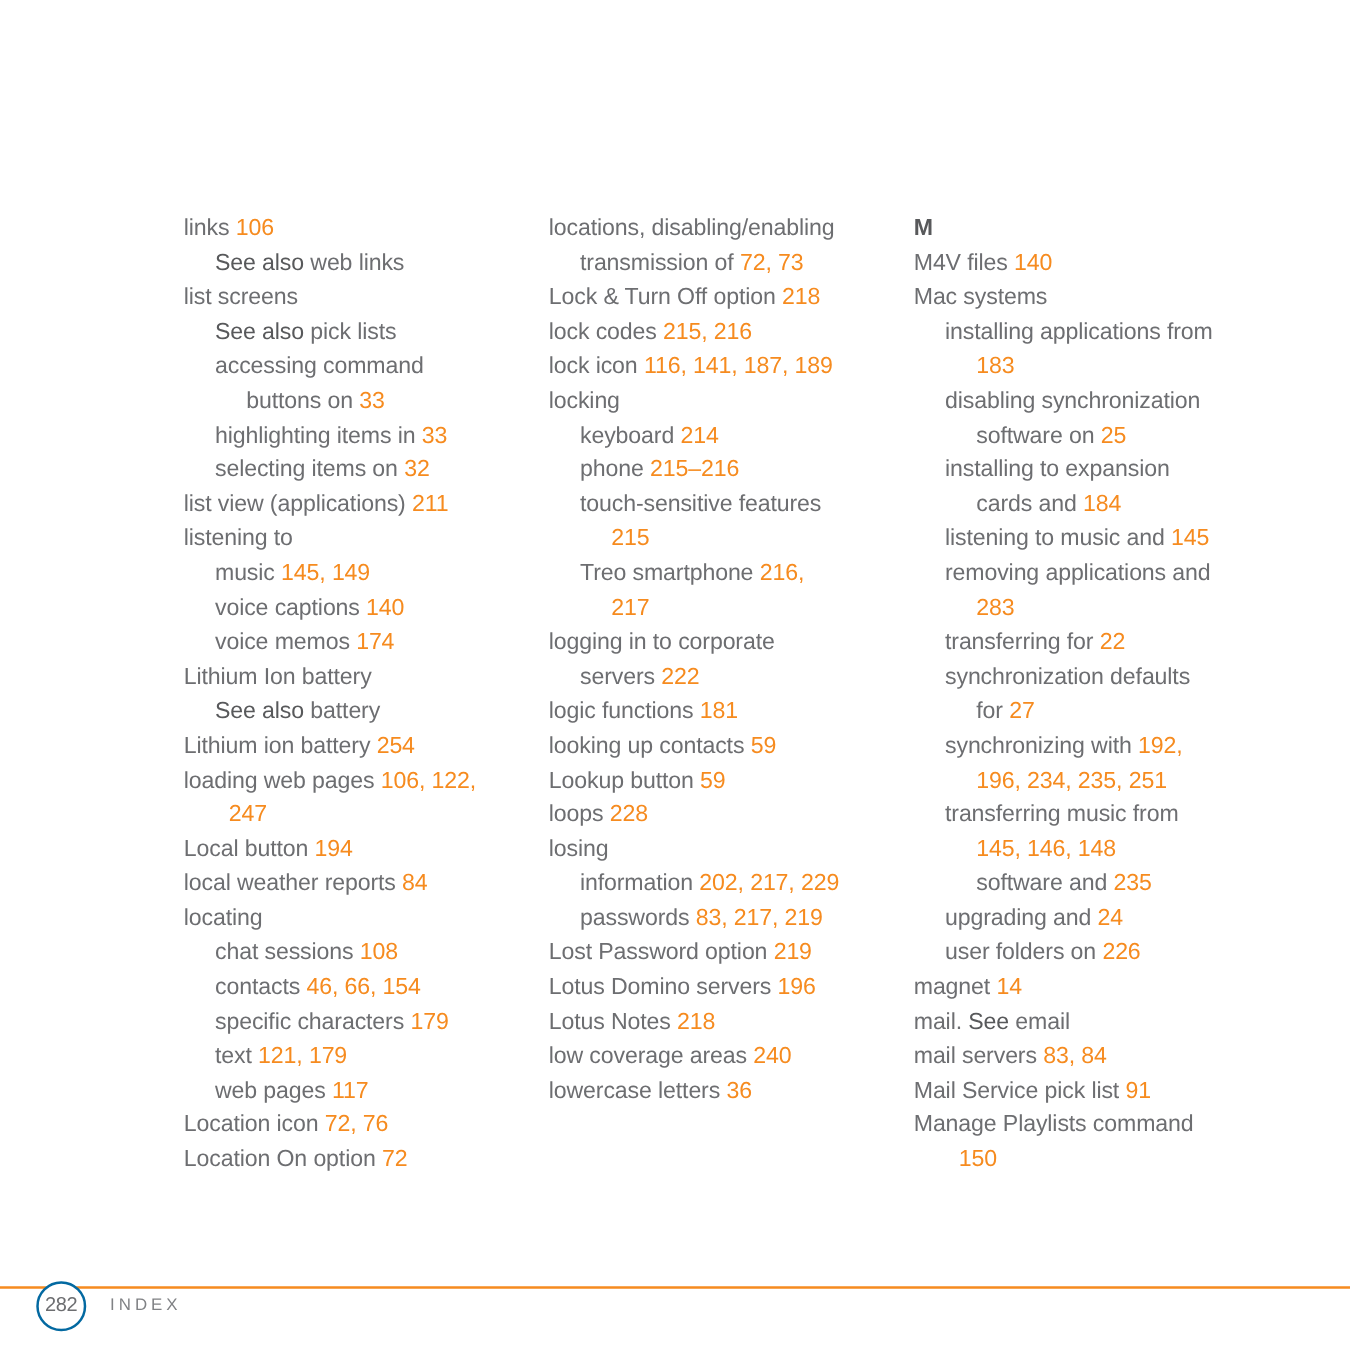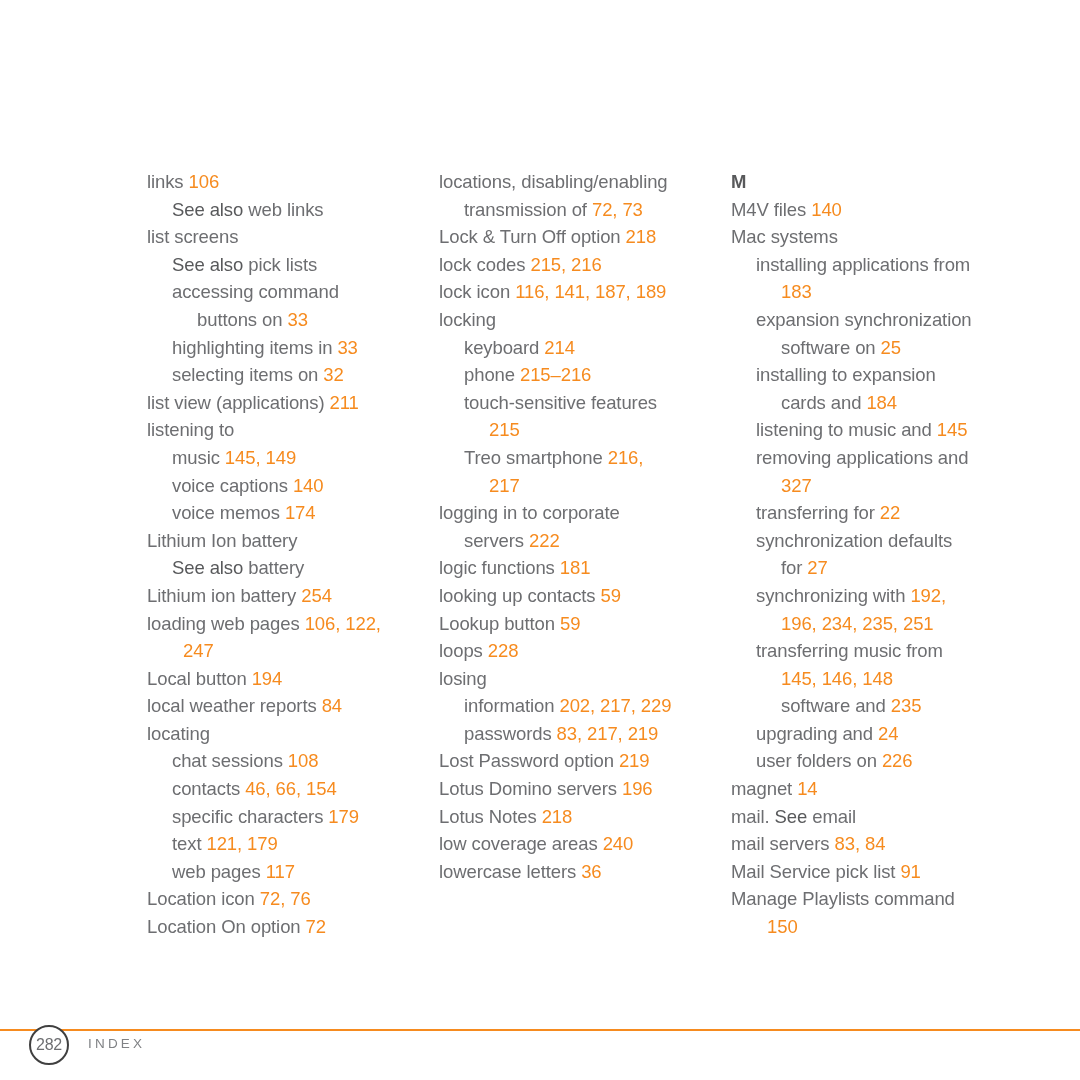--- a/index.html
+++ b/index.html
@@ -80,21 +80,21 @@
     height: 2px;
     background: #f68b1f;
   }
 
   .page-number-badge {
     position: absolute;
     left: 29px;
     top: 1009px;
     width: 40px;
     height: 40px;
-    border: 2px solid #404040;
+    border: 2px solid #0369a1;
     border-radius: 50%;
     background: #ffffff;
     display: flex;
     align-items: center;
     justify-content: center;
     box-sizing: border-box;
   }
   .page-number-badge span {
     font-size: 16px;
     color: #6d6e71;
@@ -174,27 +174,27 @@
         <div class="entry lvl0"><span>Lotus Notes </span><span class="pg">218</span></div>
         <div class="entry lvl0"><span>low coverage areas </span><span class="pg">240</span></div>
         <div class="entry lvl0"><span>lowercase letters </span><span class="pg">36</span></div>
       </div>
     <div class="column">
         <div class="letter-heading">M</div>
         <div class="entry lvl0"><span>M4V files </span><span class="pg">140</span></div>
         <div class="entry lvl0"><span>Mac systems</span></div>
         <div class="entry lvl1"><span>installing applications from</span></div>
         <div class="entry lvl2"><span class="pg">183</span></div>
-        <div class="entry lvl1"><span>expansion synchronization</span></div>
+        <div class="entry lvl1"><span>disabling synchronization</span></div>
         <div class="entry lvl2"><span>software on </span><span class="pg">25</span></div>
         <div class="entry lvl1"><span>installing to expansion</span></div>
         <div class="entry lvl2"><span>cards and </span><span class="pg">184</span></div>
         <div class="entry lvl1"><span>listening to music and </span><span class="pg">145</span></div>
         <div class="entry lvl1"><span>removing applications and</span></div>
-        <div class="entry lvl2"><span class="pg">327</span></div>
+        <div class="entry lvl2"><span class="pg">283</span></div>
         <div class="entry lvl1"><span>transferring for </span><span class="pg">22</span></div>
         <div class="entry lvl1"><span>synchronization defaults</span></div>
         <div class="entry lvl2"><span>for </span><span class="pg">27</span></div>
         <div class="entry lvl1"><span>synchronizing with </span><span class="pg">192,</span></div>
         <div class="entry lvl2"><span class="pg">196, 234, 235, 251</span></div>
         <div class="entry lvl1"><span>transferring music from</span></div>
         <div class="entry lvl2"><span class="pg">145, 146, 148</span></div>
         <div class="entry lvl2"><span>software and </span><span class="pg">235</span></div>
         <div class="entry lvl1"><span>upgrading and </span><span class="pg">24</span></div>
         <div class="entry lvl1"><span>user folders on </span><span class="pg">226</span></div>

